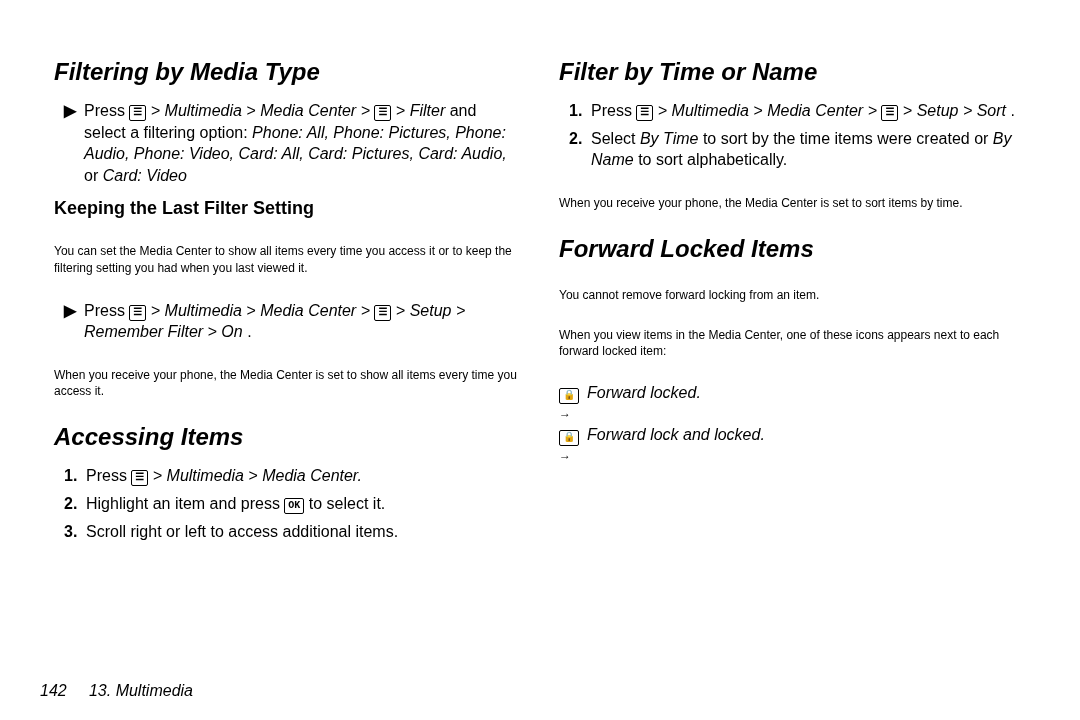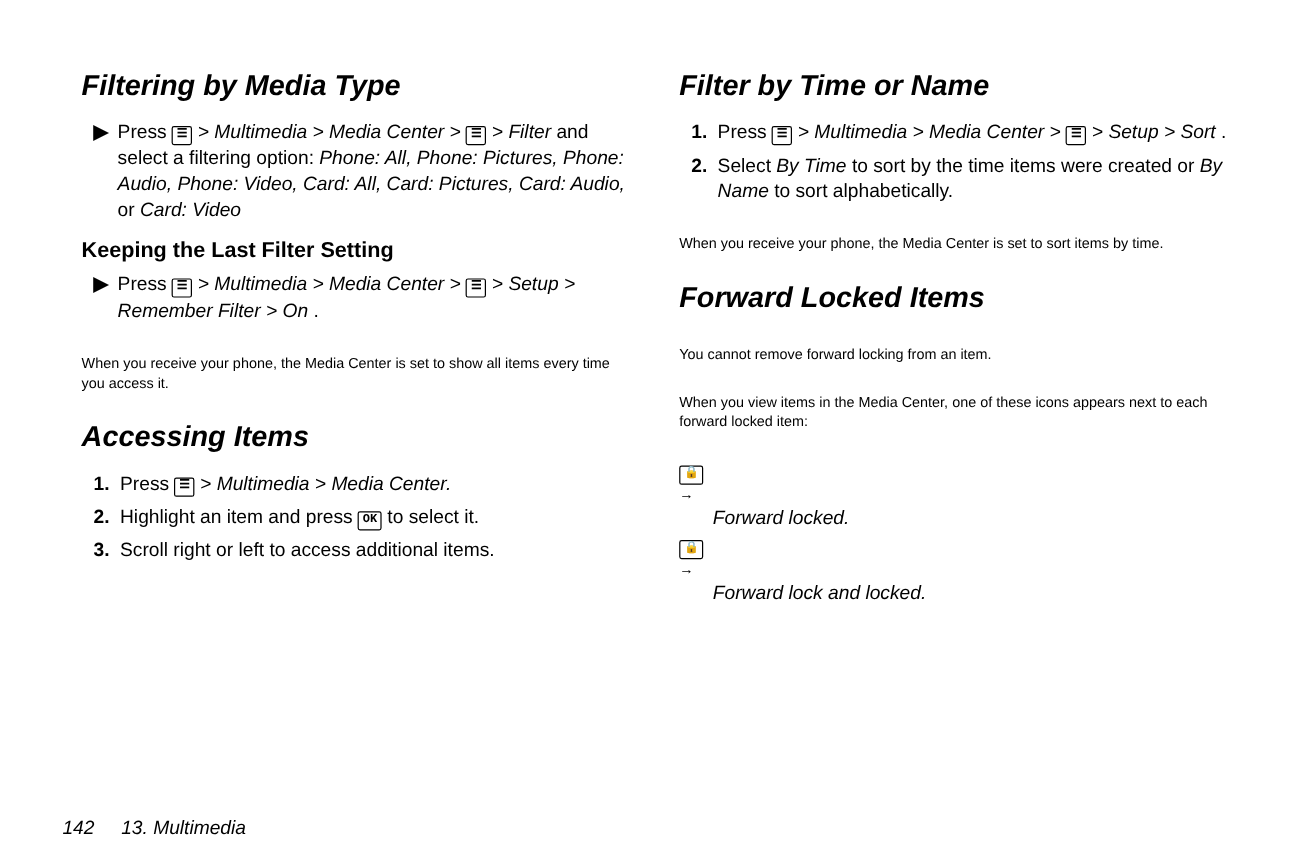--- a/index.html
+++ b/index.html
@@ -8,21 +8,21 @@
     width: 1080px;
     height: 720px;
     background: #fff;
     font-family: Arial, Helvetica, sans-serif;
     color: #000;
   }
   .page {
     box-sizing: border-box;
     width: 1080px;
     height: 720px;
-    padding: 48px 56px 20px 68px;
+    padding: 48px 56px 20px 54px;
     position: relative;
     column-count: 2;
     column-gap: 40px;
     column-fill: auto;
   }
   h2.section {
     font-style: italic;
     font-weight: bold;
     font-size: 24px;
     margin: 10px 0 14px 0;
@@ -88,24 +88,24 @@
     font-size: 12px;
     transform: translateY(-1px);
   }
   .icon-row {
     display: flex;
     align-items: flex-start;
     margin: 4px 0 4px 0;
     font-size: 16px;
   }
   .icon-row .icon-cell { width: 28px; flex: 0 0 auto; }
-  .icon-row .label-cell { flex: 1 1 auto; margin-top: 40px; }
+  .icon-row .label-cell { flex: 1 1 auto; }
   .footer {
     position: absolute;
-    left: 52px;
+    left: 40px;
     bottom: 20px;
     font-style: italic;
     font-size: 16px;
     column-span: all;
   }
   .avoid-break { break-inside: avoid; }
 </style>
 </head>
 <body>
 
@@ -123,20 +123,21 @@
       <span class="bi"> &gt; Filter</span>
       <span> and select a filtering option: </span>
       <span class="bi">Phone: All, Phone: Pictures, Phone: Audio, Phone: Video, Card: All, Card: Pictures, Card: Audio,</span>
       <span> or </span>
       <span class="bi">Card: Video</span>
     </span>
   </div>
 
   <h3 class="sub">Keeping the Last Filter Setting</h3>
 
+  <p class="body">You can set the Media Center to show all items every time you access it or to keep the filtering setting you had when you last viewed it.</p>
 
   <div class="step avoid-break">
     <span class="bullet">▶</span>
     <span class="content">
       <span>Press </span>
       <span class="glyph">☰</span>
       <span class="bi"> &gt; Multimedia &gt; Media Center &gt; </span>
       <span class="glyph">☰</span>
       <span class="bi"> &gt; Setup &gt; Remember Filter &gt; On</span>
       <span>.</span>

